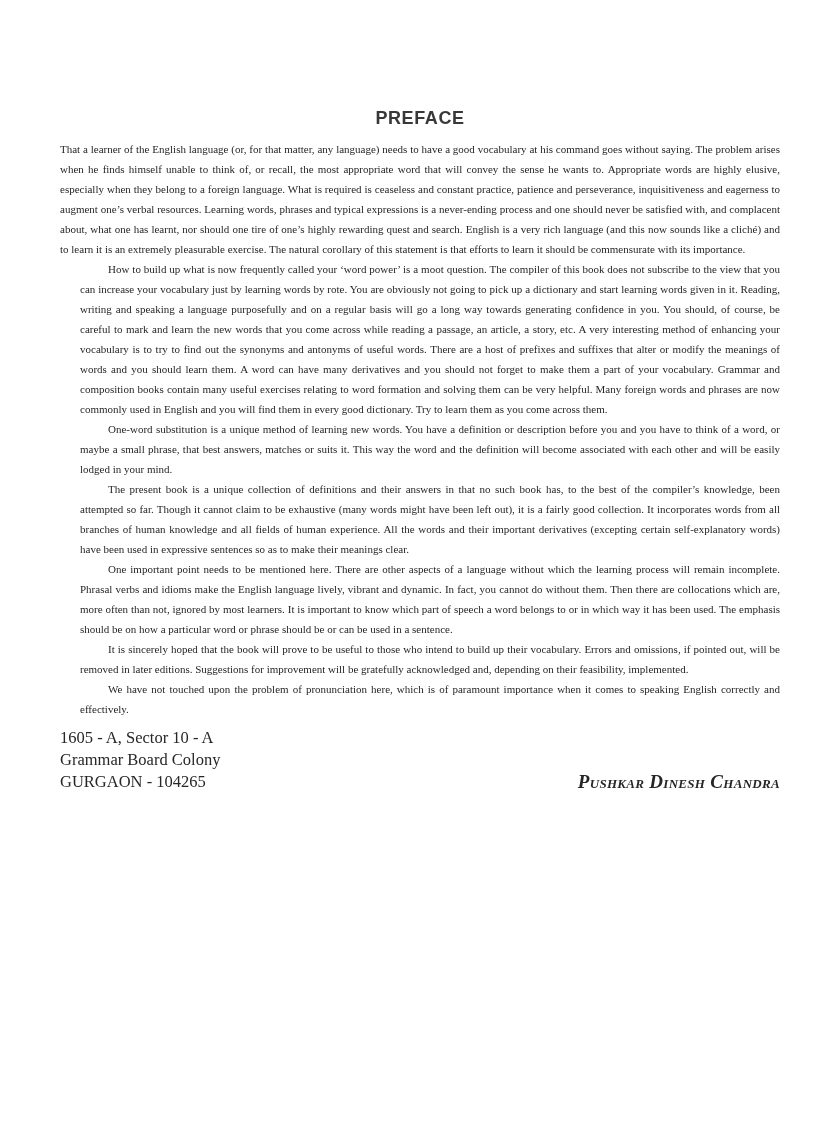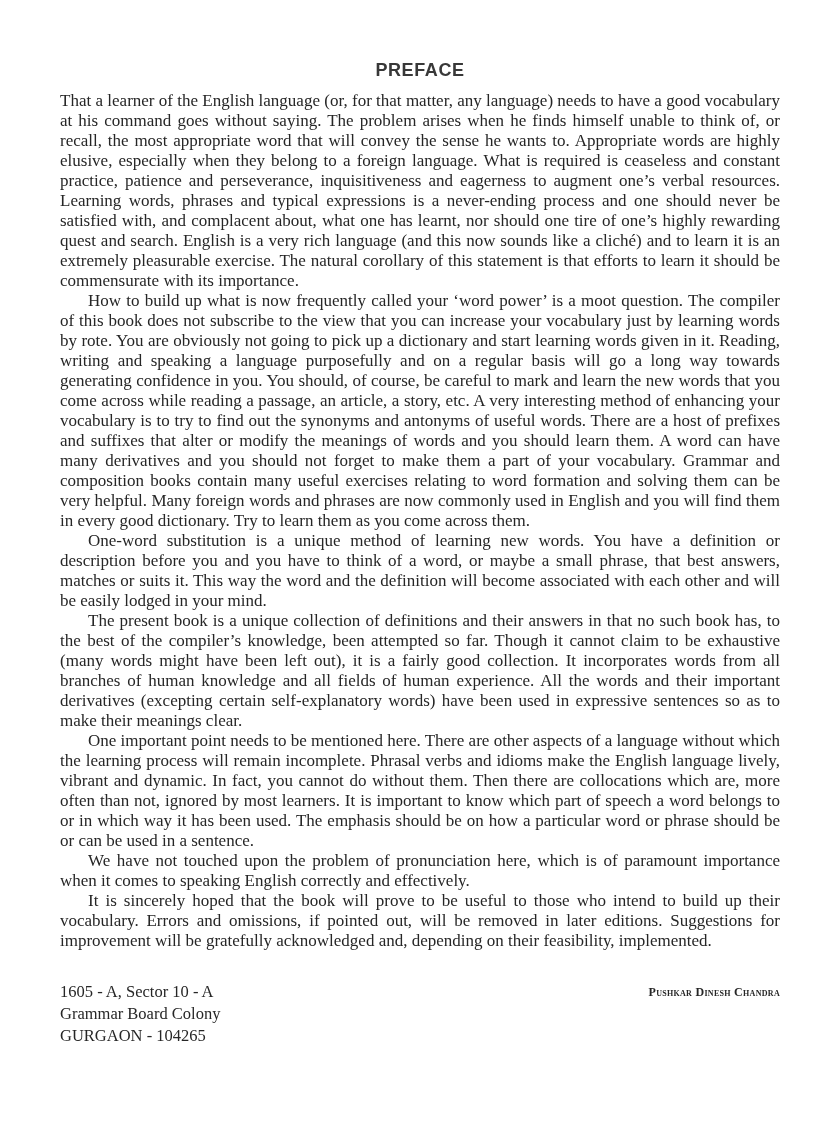--- a/index.html
+++ b/index.html
@@ -9,79 +9,81 @@
   }
   body {
     width: 840px;
     height: 1140px;
     overflow: hidden;
   }
   .page {
     box-sizing: border-box;
     width: 840px;
     height: 1140px;
-    padding: 60px 60px 0 60px;
+    padding: 108px 60px 0 60px;
     background: #ffffff;
     color: #262626;
   }
   .page-title {
     font-family: "Liberation Sans", sans-serif;
     font-weight: 700;
     font-size: 18px;
     letter-spacing: 0.6px;
     text-align: center;
     color: #383838;
     margin: 0 0 10px 0;
   }
   .body-text p {
     font-family: "Liberation Serif", serif;
-    font-size: 17px;
+    font-size: 11px;
     line-height: 20px;
     text-align: justify;
     margin: 0;
     color: #262626;
   }
   .body-text p.indent {
     text-indent: 28px;
+    margin-left: 20px;
   }
   .footer {
     display: flex;
     justify-content: space-between;
-    align-items: flex-start;
-    margin-top: 30px;
+    align-items: flex-end;
+    margin-top: 8px;
     font-family: "Liberation Serif", serif;
     color: #262626;
   }
   .address div {
     font-size: 16.5px;
     line-height: 22px;
   }
   .author-name {
     font-family: "Liberation Serif", serif;
     font-weight: 700;
     font-variant: small-caps;
-    font-size: 12px;
+    font-size: 19px;
     letter-spacing: 0.3px;
     line-height: 22px;
+    font-style: italic;
   }
 </style>
 </head>
 <body>
 
 <div class="page">
   <h1 class="page-title">PREFACE</h1>
 
   <div class="body-text">
     <p>That a learner of the English language (or, for that matter, any language) needs to have a good vocabulary at his command goes without saying. The problem arises when he finds himself unable to think of, or recall, the most appropriate word that will convey the sense he wants to. Appropriate words are highly elusive, especially when they belong to a foreign language. What is required is ceaseless and constant practice, patience and perseverance, inquisitiveness and eagerness to augment one’s verbal resources. Learning words, phrases and typical expressions is a never-ending process and one should never be satisfied with, and complacent about, what one has learnt, nor should one tire of one’s highly rewarding quest and search. English is a very rich language (and this now sounds like a cliché) and to learn it is an extremely pleasurable exercise. The natural corollary of this statement is that efforts to learn it should be commensurate with its importance.</p>
     <p class="indent">How to build up what is now frequently called your ‘word power’ is a moot question. The compiler of this book does not subscribe to the view that you can increase your vocabulary just by learning words by rote. You are obviously not going to pick up a dictionary and start learning words given in it. Reading, writing and speaking a language purposefully and on a regular basis will go a long way towards generating confidence in you. You should, of course, be careful to mark and learn the new words that you come across while reading a passage, an article, a story, etc. A very interesting method of enhancing your vocabulary is to try to find out the synonyms and antonyms of useful words. There are a host of prefixes and suffixes that alter or modify the meanings of words and you should learn them. A word can have many derivatives and you should not forget to make them a part of your vocabulary. Grammar and composition books contain many useful exercises relating to word formation and solving them can be very helpful. Many foreign words and phrases are now commonly used in English and you will find them in every good dictionary. Try to learn them as you come across them.</p>
     <p class="indent">One-word substitution is a unique method of learning new words. You have a definition or description before you and you have to think of a word, or maybe a small phrase, that best answers, matches or suits it. This way the word and the definition will become associated with each other and will be easily lodged in your mind.</p>
     <p class="indent">The present book is a unique collection of definitions and their answers in that no such book has, to the best of the compiler’s knowledge, been attempted so far. Though it cannot claim to be exhaustive (many words might have been left out), it is a fairly good collection. It incorporates words from all branches of human knowledge and all fields of human experience. All the words and their important derivatives (excepting certain self-explanatory words) have been used in expressive sentences so as to make their meanings clear.</p>
     <p class="indent">One important point needs to be mentioned here. There are other aspects of a language without which the learning process will remain incomplete. Phrasal verbs and idioms make the English language lively, vibrant and dynamic. In fact, you cannot do without them. Then there are collocations which are, more often than not, ignored by most learners. It is important to know which part of speech a word belongs to or in which way it has been used. The emphasis should be on how a particular word or phrase should be or can be used in a sentence.</p>
+    <p class="indent">It is sincerely hoped that the book will prove to be useful to those who intend to build up their vocabulary. Errors and omissions, if pointed out, will be removed in later editions. Suggestions for improvement will be gratefully acknowledged and, depending on their feasibility, implemented.</p>
     <p class="indent">We have not touched upon the problem of pronunciation here, which is of paramount importance when it comes to speaking English correctly and effectively.</p>
-    <p class="indent">It is sincerely hoped that the book will prove to be useful to those who intend to build up their vocabulary. Errors and omissions, if pointed out, will be removed in later editions. Suggestions for improvement will be gratefully acknowledged and, depending on their feasibility, implemented.</p>
   </div>
 
   <div class="footer">
     <div class="address">
       <div>1605 - A, Sector 10 - A</div>
       <div>Grammar Board Colony</div>
       <div>GURGAON - 104265</div>
     </div>
     <div class="author-name">Pushkar Dinesh Chandra</div>
   </div>

